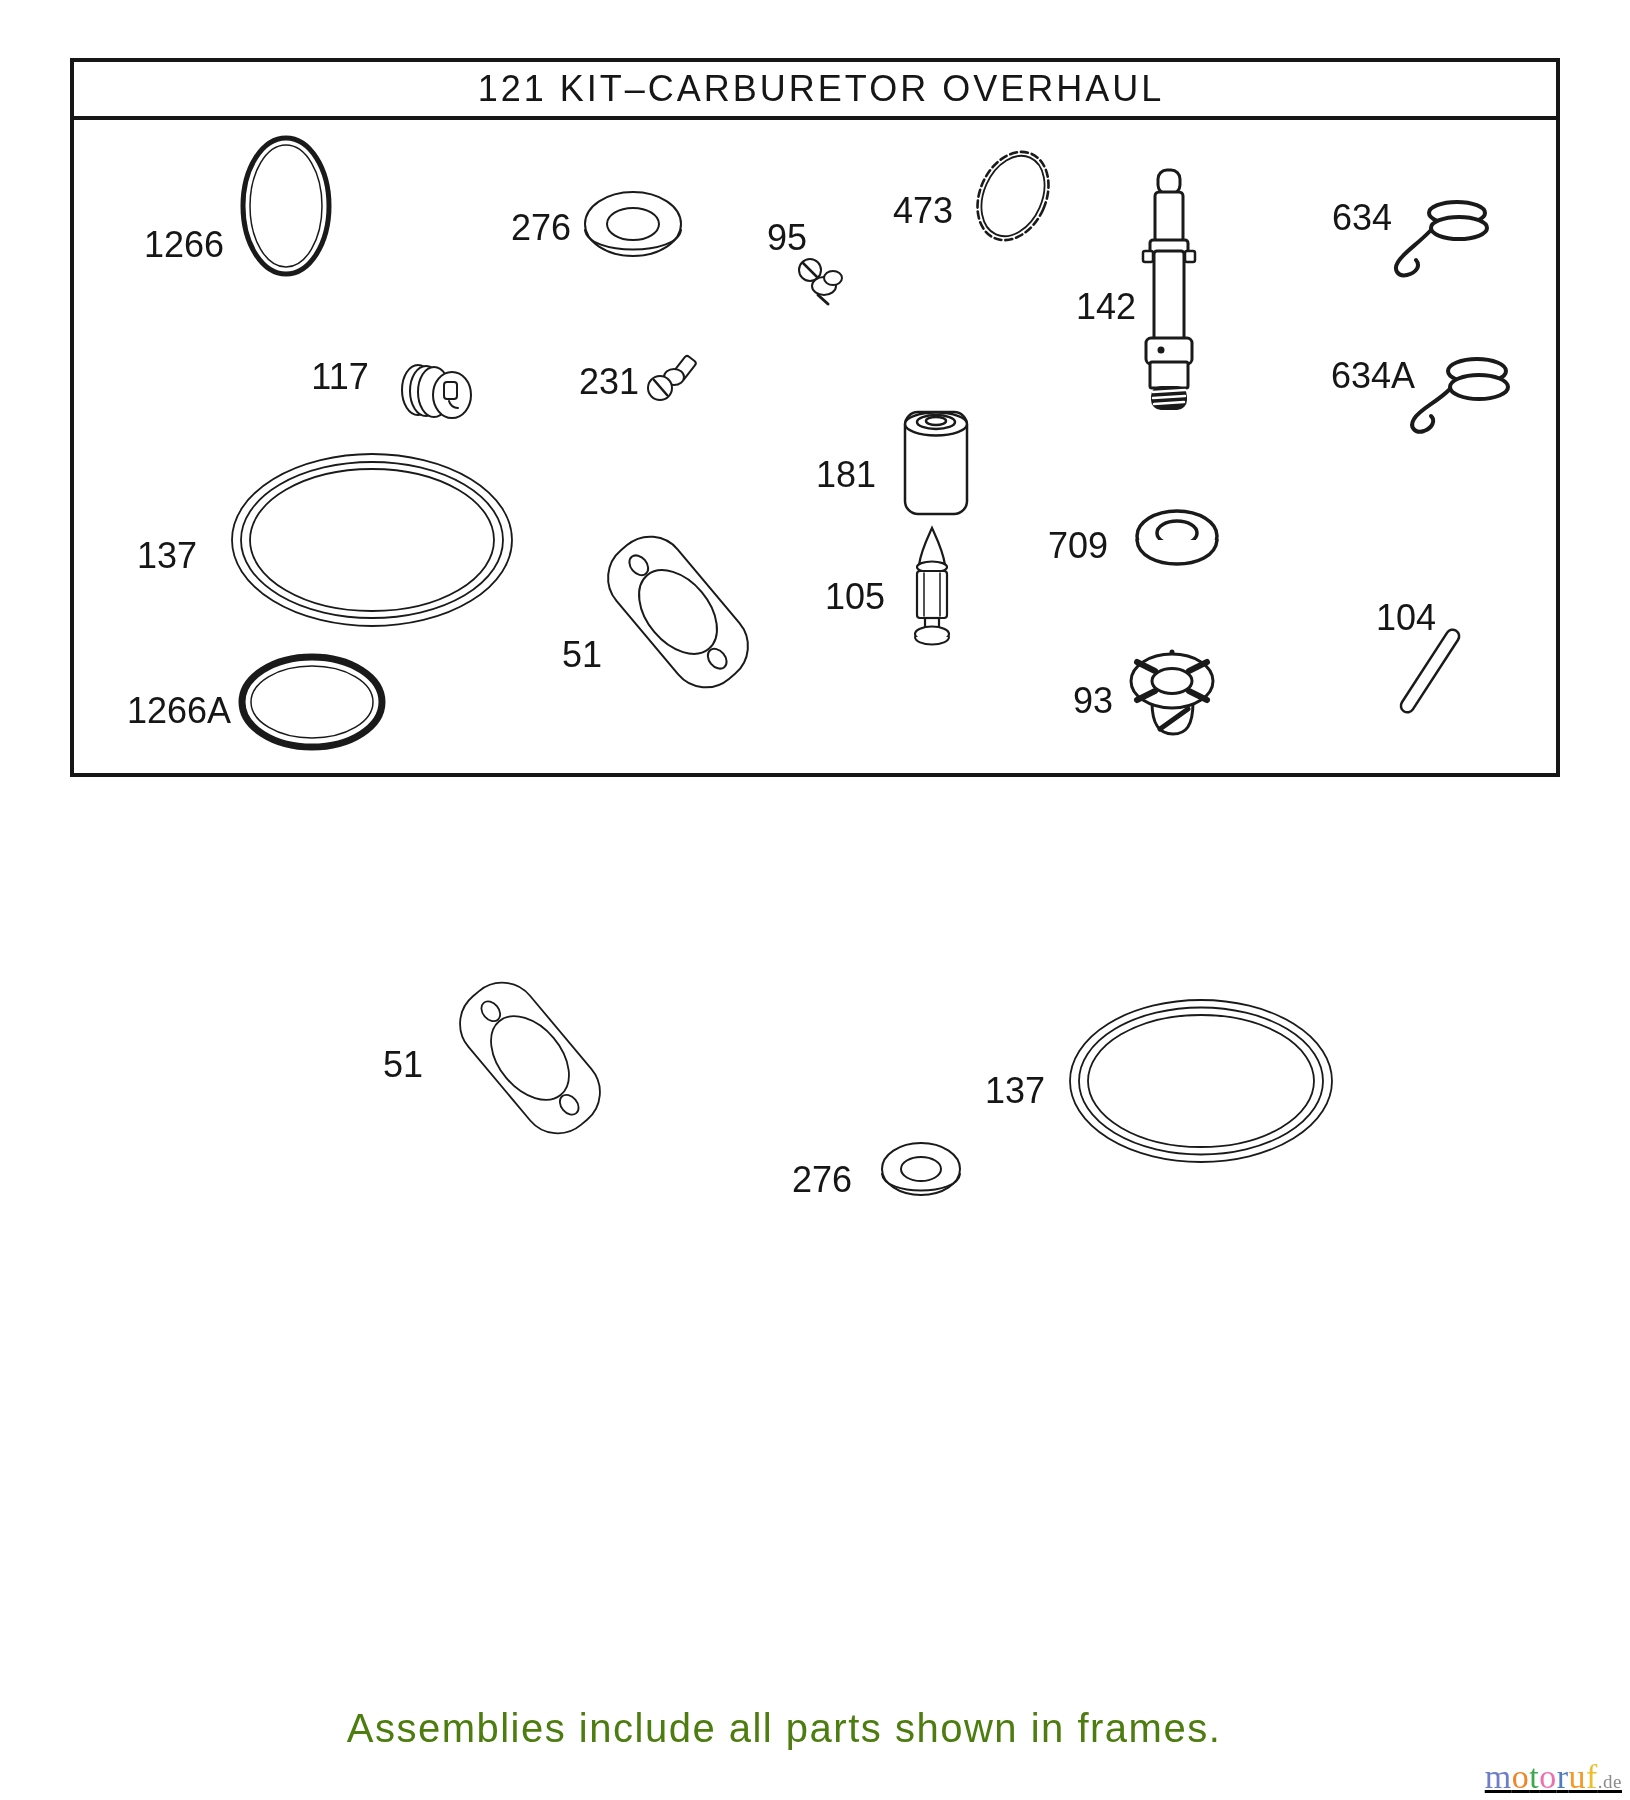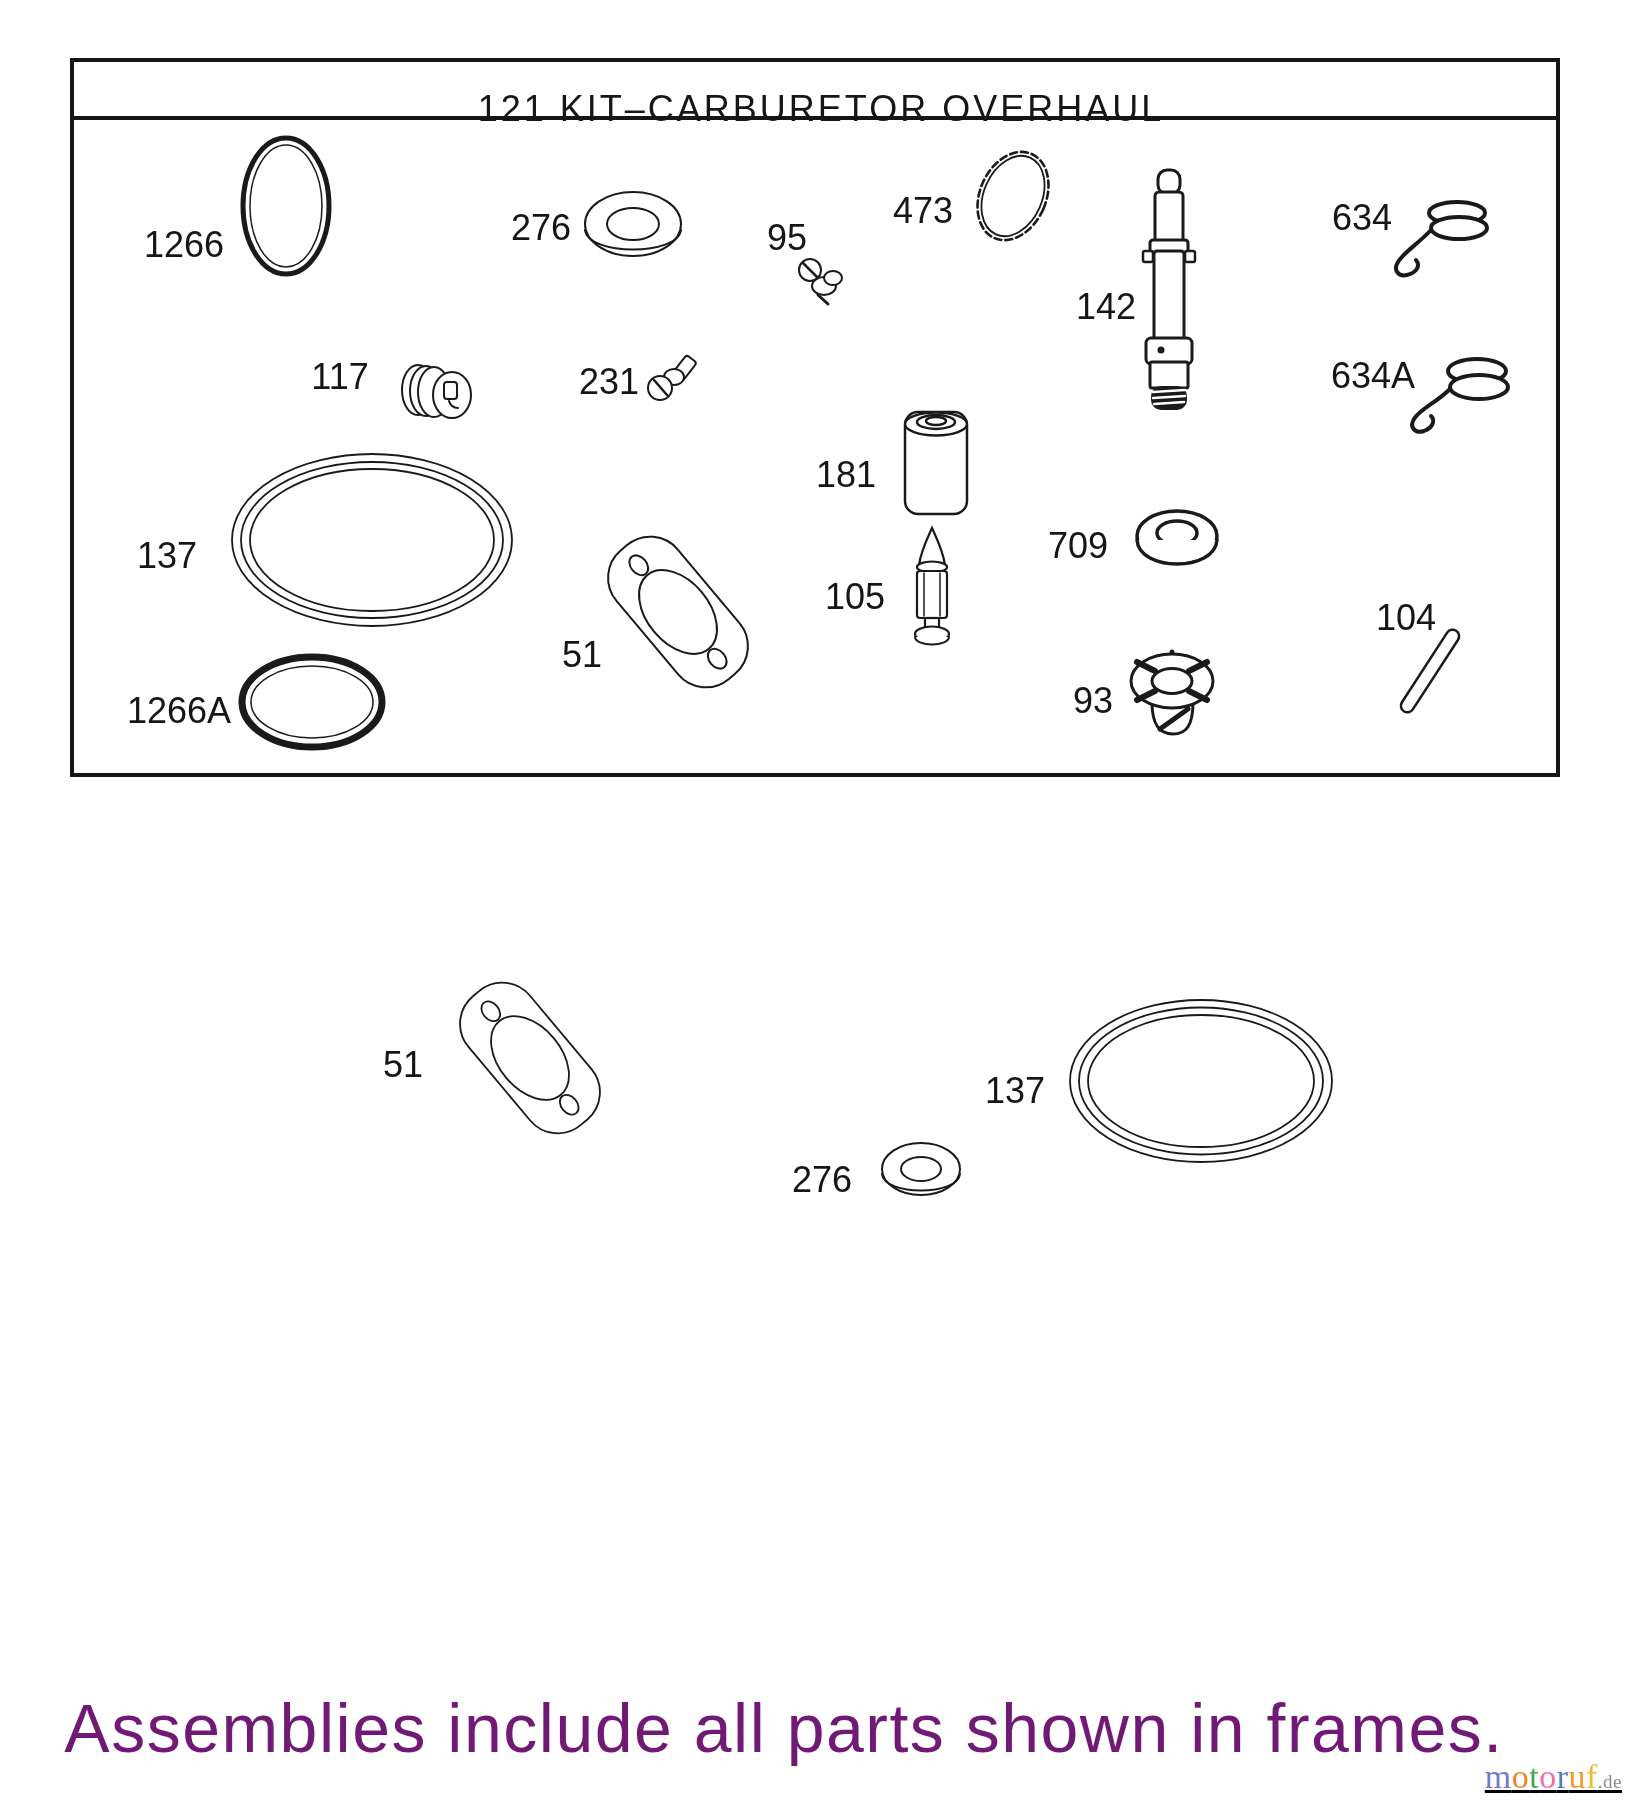--- a/index.html
+++ b/index.html
@@ -7,25 +7,25 @@
   .canvas{position:relative;width:1630px;height:1800px;background:#ffffff;overflow:hidden;}
   .art{position:absolute;left:0;top:0;z-index:1;}
   .frame{position:absolute;border:4px solid #161616;background:transparent;z-index:2;}
   .frame-titlebar{position:relative;width:100%;border-bottom:4px solid #161616;background:transparent;}
   .frame1{left:70px;top:58px;width:1482px;height:711px;}
   .frame1 .frame-titlebar{height:54px;}
   .frame2{left:350px;top:852px;width:1000px;height:408px;}
   .frame2 .frame-titlebar{height:52px;}
   .frame-title{position:absolute;left:0;right:0;top:50%;transform:translateY(-50%);
     text-align:center;font-size:36px;letter-spacing:3px;color:#161616;white-space:nowrap;}
-  .frame1 .frame-title{padding-left:12px;margin-top:20px;}
+  .frame1 .frame-title{padding-left:12px;}
   .plabel{position:absolute;transform:translate(-50%,-50%);font-size:36px;color:#161616;
     white-space:nowrap;z-index:3;}
   .footer-note{position:absolute;left:784px;top:1728px;transform:translate(-50%,-50%);
-    font-size:68px;letter-spacing:1.5px;color:#701a75;white-space:nowrap;z-index:3;}
+    font-size:40px;letter-spacing:1.5px;color:#4d7c0f;white-space:nowrap;z-index:3;}
   .watermark{position:absolute;right:8px;top:1758px;z-index:3;
     font-family:"Liberation Serif", serif;font-size:34px;white-space:nowrap;text-decoration:underline;}
   .watermark span{letter-spacing:0.5px;}
   .wm-suffix{font-size:19px;}
 </style>
 </head>
 <body>
 
 <div class="canvas">
 

